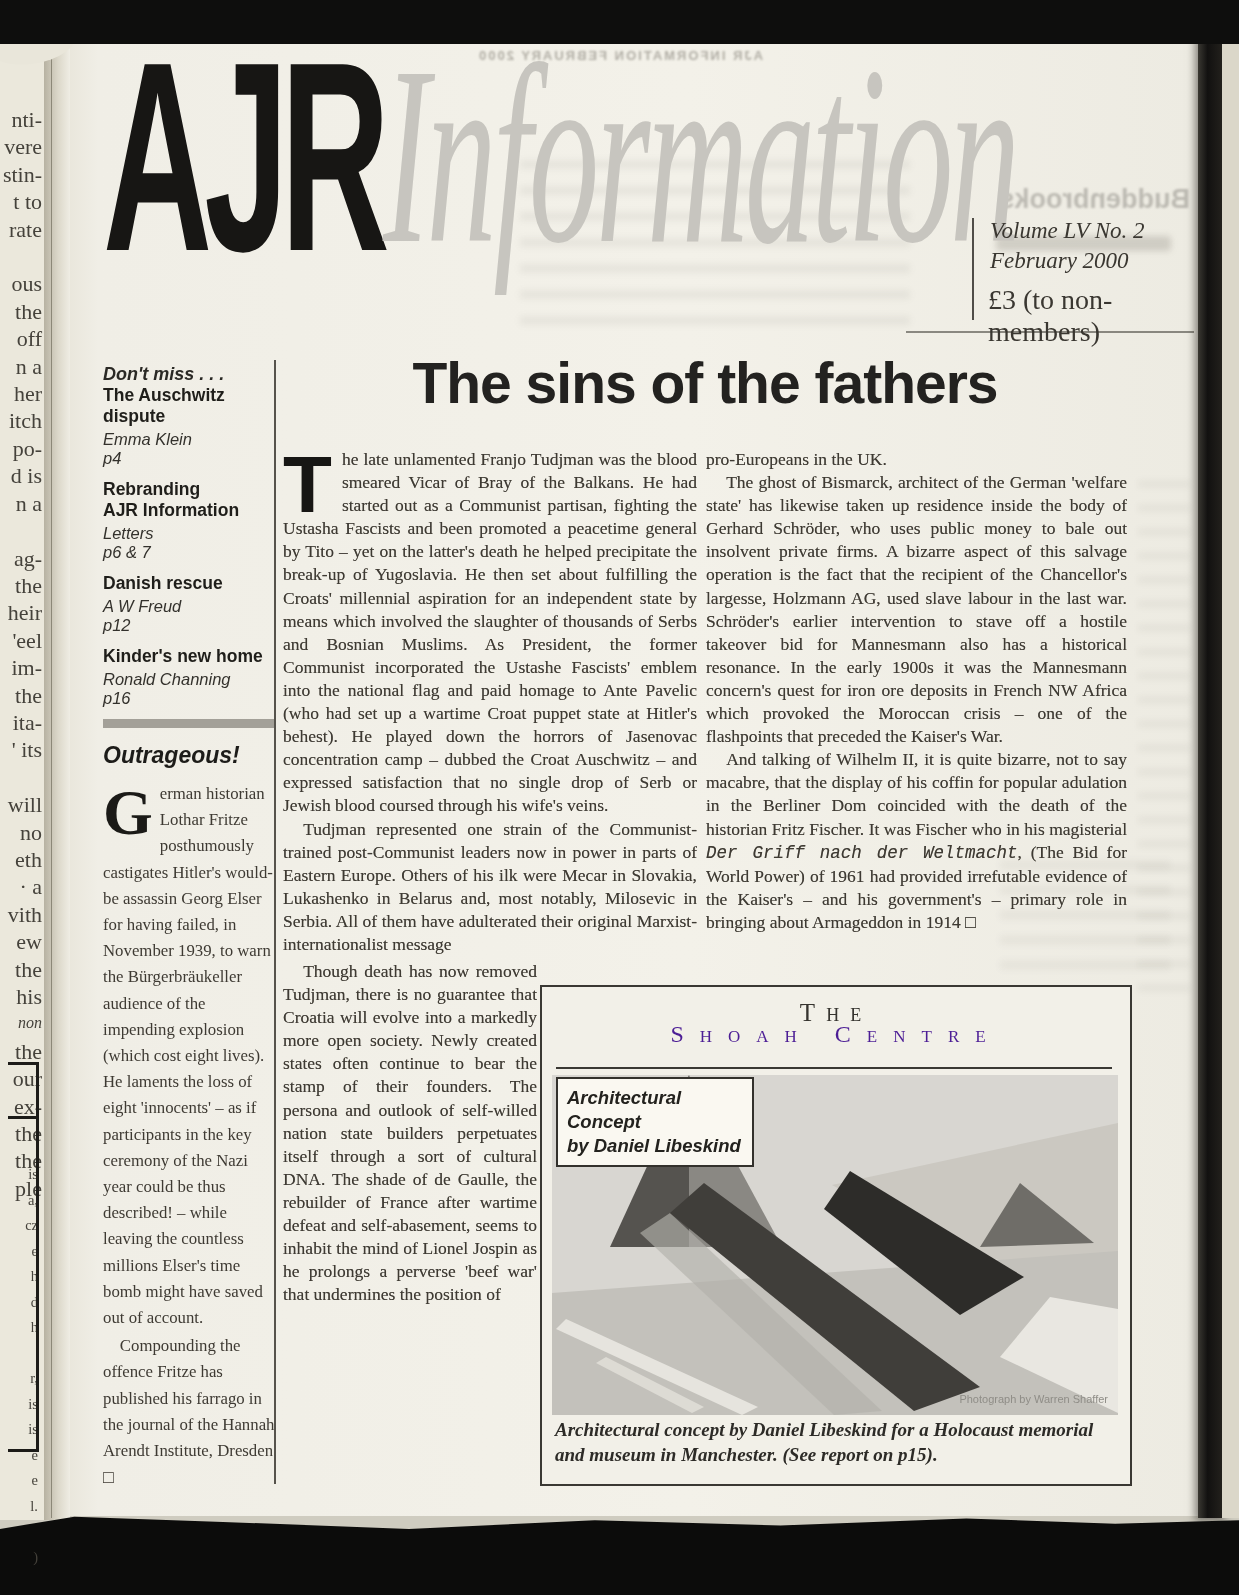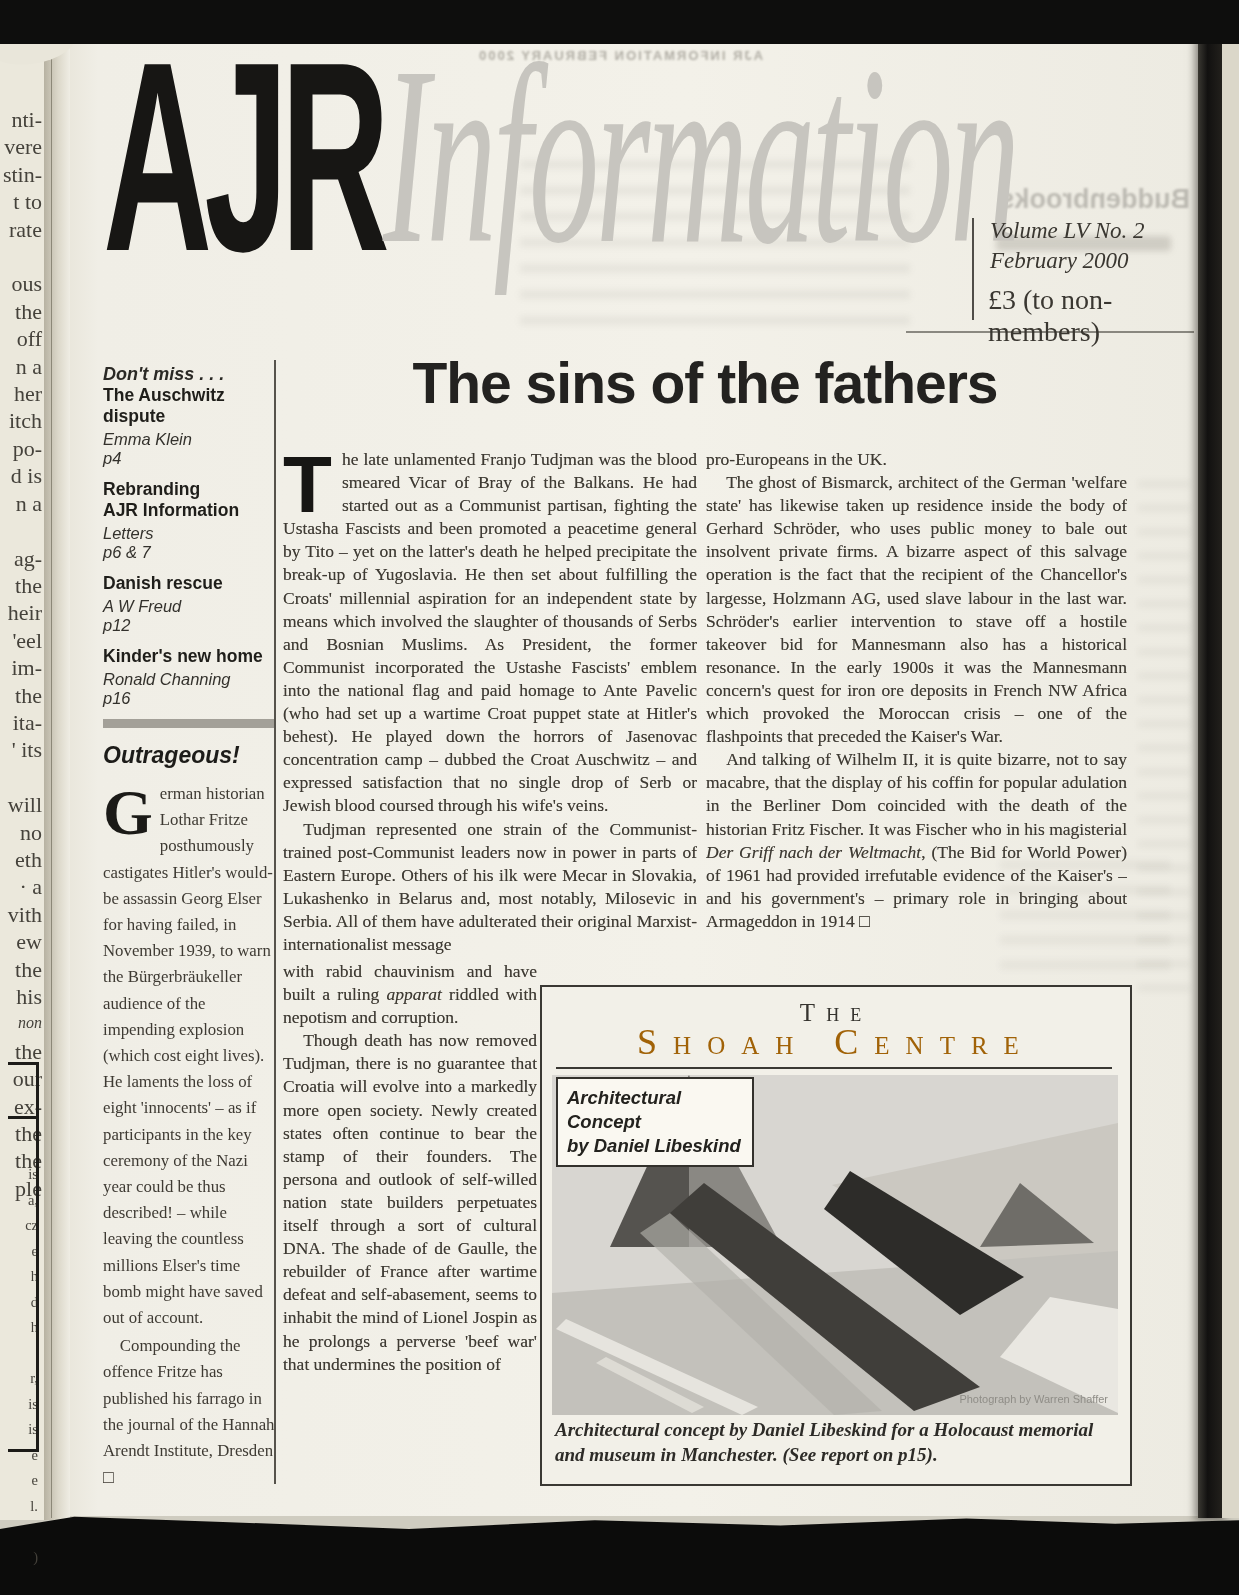--- a/index.html
+++ b/index.html
@@ -59,26 +59,26 @@
   
   .rule-v{left:274px;top:360px;width:2px;height:1124px;background:#56534c;}
   .headline{left:283px;top:352px;width:844px;text-align:center;font:bold 57px/1.1 "Liberation Sans",sans-serif;letter-spacing:-1px;color:#232220;}
   .bodycol{font-size:17.5px;line-height:23.1px;color:#3e3a33;text-align:justify;overflow:hidden;text-shadow:0 0 .4px rgba(62,58,51,.55);}
   .bodycol p{margin:0;}
   .p-indent{text-indent:1.15em;}
   .col1{left:283px;top:448px;width:414px;height:514px;}
   .col1b{left:283px;top:960px;width:254px;height:527px;}
   .col2{left:706px;top:448px;width:421px;height:525px;}
   .dropcap-t{float:left;font:bold 80px/.8 "Liberation Sans",sans-serif;margin:5px 10px 0 0;color:#171614;}
-  .ital{font-style:italic;}
+  .ital{font-style:italic;font-family:Liberation Mono, monospace;}
   .endmark{font-weight:bold;font-size:18px;}
   
   .shoah-box{left:540px;top:985px;width:588px;height:497px;border:2px solid #3a3833;background:#f2f0e8;}
   .shoah-the{position:absolute;left:0;top:12px;width:100%;text-align:center;font-variant:small-caps;font-size:25px;letter-spacing:11px;color:#36342f;}
-  .shoah-main{position:absolute;left:0;top:34px;width:100%;text-align:center;font-variant:small-caps;font-size:36px;letter-spacing:16px;color:#a16207;}
+  .shoah-main{position:absolute;left:0;top:34px;width:100%;text-align:center;font-variant:small-caps;font-size:24px;letter-spacing:16px;color:#4c1d95;}
   .shoah-rule{position:absolute;left:14px;top:80px;width:556px;height:2px;background:#3a3833;}
   .photo-wrap{position:absolute;left:10px;top:88px;width:566px;height:340px;overflow:hidden;}
   .label-box{position:absolute;left:4px;top:2px;width:176px;background:#faf8f1;border:2px solid #33312c;padding:7px 9px;font:bold italic 18.5px/24px "Liberation Sans",sans-serif;color:#23221e;white-space:pre-line;}
   .credit{position:absolute;right:10px;bottom:10px;font:11px "Liberation Sans",sans-serif;color:#8f8d87;}
   .shoah-caption{position:absolute;left:13px;top:430px;width:562px;font:bold italic 19px/25px "Liberation Serif",serif;color:#2d2b27;}
 </style>
 </head>
 <body>
 
 <div class="abs main-page"></div>
@@ -214,21 +214,20 @@
 <div class="abs rule-v"></div>
 
 <h1 class="abs headline" style="margin:0;">The sins of the fathers</h1>
 
 <div class="abs bodycol col1">
   <p><span class="dropcap-t">T</span><span>he late unlamented Franjo Tudjman was the blood smeared Vicar of Bray of the Balkans. He had started out as a Communist partisan, fighting the Ustasha Fascists and been promoted a peacetime general by Tito – yet on the latter's death he helped precipitate the break-up of Yugoslavia. He then set about fulfilling the Croats' millennial aspiration for an independent state by means which involved the slaughter of thousands of Serbs and Bosnian Muslims. As President, the former Communist incorporated the Ustashe Fascists' emblem into the national flag and paid homage to Ante Pavelic (who had set up a wartime Croat puppet state at Hitler's behest). He played down the horrors of Jasenovac concentration camp – dubbed the Croat Auschwitz – and expressed satisfaction that no single drop of Serb or Jewish blood coursed through his wife's veins.</span></p>
   <p class="p-indent"><span>Tudjman represented one strain of the Communist-trained post-Communist leaders now in power in parts of Eastern Europe. Others of his ilk were Mecar in Slovakia, Lukashenko in Belarus and, most notably, Milosevic in Serbia. All of them have adulterated their original Marxist-internationalist message</span></p>
 </div>
 
 <div class="abs bodycol col1b">
-  <p><span>with rabid chauvinism and have built a ruling </span><span class="ital">apparat</span><span> riddled with nepotism and corruption.</span></p>
   <p class="p-indent"><span>Though death has now removed Tudjman, there is no guarantee that Croatia will evolve into a markedly more open society. Newly created states often continue to bear the stamp of their founders. The persona and outlook of self-willed nation state builders perpetuates itself through a sort of cultural DNA. The shade of de Gaulle, the rebuilder of France after wartime defeat and self-abasement, seems to inhabit the mind of Lionel Jospin as he prolongs a perverse 'beef war' that undermines the position of</span></p>
 </div>
 
 <div class="abs bodycol col2">
   <p><span>pro-Europeans in the UK.</span></p>
   <p class="p-indent"><span>The ghost of Bismarck, architect of the German 'welfare state' has likewise taken up residence inside the body of Gerhard Schröder, who uses public money to bale out insolvent private firms. A bizarre aspect of this salvage operation is the fact that the recipient of the Chancellor's largesse, Holzmann AG, used slave labour in the last war. Schröder's earlier intervention to stave off a hostile takeover bid for Mannesmann also has a historical resonance. In the early 1900s it was the Mannesmann concern's quest for iron ore deposits in French NW Africa which provoked the Moroccan crisis – one of the flashpoints that preceded the Kaiser's War.</span></p>
   <p class="p-indent"><span>And talking of Wilhelm II, it is quite bizarre, not to say macabre, that the display of his coffin for popular adulation in the Berliner Dom coincided with the death of the historian Fritz Fischer. It was Fischer who in his magisterial </span><span class="ital">Der Griff nach der Weltmacht</span><span>, (The Bid for World Power) of 1961 had provided irrefutable evidence of the Kaiser's – and his government's – primary role in bringing about Armageddon in 1914 </span><span class="endmark">□</span></p>
 </div>
 
 <div class="abs shoah-box">

